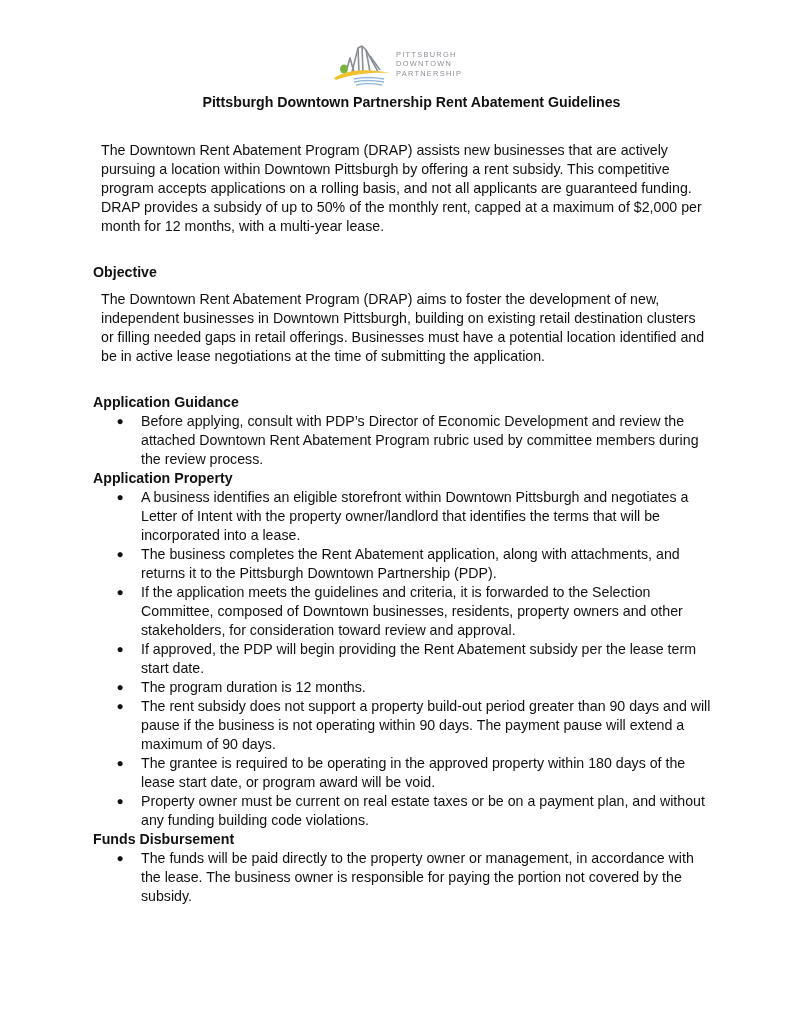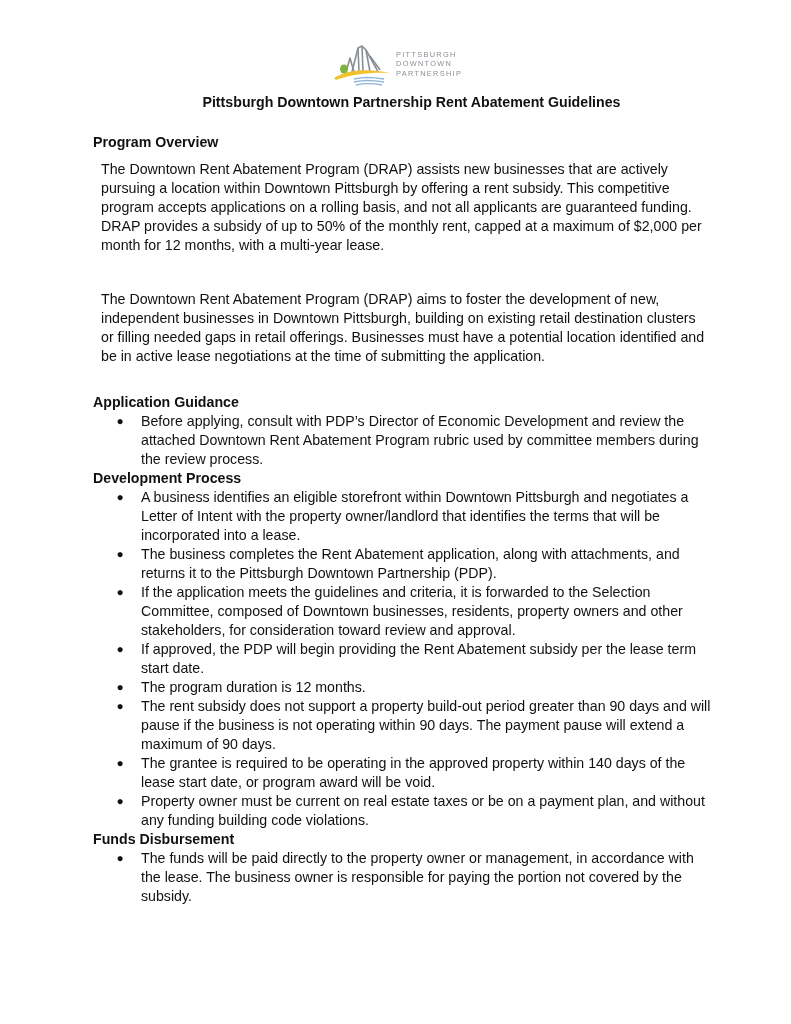--- a/index.html
+++ b/index.html
@@ -130,44 +130,44 @@
       <span>DOWNTOWN</span>
       <span>PARTNERSHIP</span>
     </div>
   </div>
 
   <h1 class="doc-title">Pittsburgh Downtown Partnership Rent Abatement Guidelines</h1>
 
   <div class="content">
 
     <section>
-      <h2 class="section-heading">Program Overview</h2>
       <p class="para">The Downtown Rent Abatement Program (DRAP) assists new businesses that are actively pursuing a location within Downtown Pittsburgh by offering a rent subsidy. This competitive program accepts applications on a rolling basis, and not all applicants are guaranteed funding. DRAP provides a subsidy of up to 50% of the monthly rent, capped at a maximum of $2,000 per month for 12 months, with a multi-year lease.</p>
     </section>
 
     <div class="gap"></div>
 
     <section>
+      <h2 class="section-heading">Objective</h2>
       <p class="para">The Downtown Rent Abatement Program (DRAP) aims to foster the development of new, independent businesses in Downtown Pittsburgh, building on existing retail destination clusters or filling needed gaps in retail offerings. Businesses must have a potential location identified and be in active lease negotiations at the time of submitting the application.</p>
     </section>
 
     <div class="gap"></div>
 
     <section>
       <h2 class="section-heading">Application Guidance</h2>
       <ul class="bullets">
         <li>
           <span class="bullet">●</span>
           <span>Before applying, consult with PDP’s Director of Economic Development and review the attached Downtown Rent Abatement Program rubric used by committee members during the review process.</span>
         </li>
       </ul>
     </section>
 
     <section>
-      <h2 class="section-heading">Development Process</h2>
+      <h2 class="section-heading">Application Property</h2>
       <ul class="bullets">
         <li>
           <span class="bullet">●</span>
           <span>A business identifies an eligible storefront within Downtown Pittsburgh and negotiates a Letter of Intent with the property owner/landlord that identifies the terms that will be incorporated into a lease.</span>
         </li>
         <li>
           <span class="bullet">●</span>
           <span>The business completes the Rent Abatement application, along with attachments, and returns it to the Pittsburgh Downtown Partnership (PDP).</span>
         </li>
         <li>
@@ -186,21 +186,21 @@
         <li>
           <span class="bullet">●</span>
           <span>The program duration is 12 months.</span>
         </li>
         <li>
           <span class="bullet">●</span>
           <span>The rent subsidy does not support a property build-out period greater than 90 days and will pause if the business is not operating within 90 days. The payment pause will extend a maximum of 90 days.</span>
         </li>
         <li>
           <span class="bullet">●</span>
-          <span>The grantee is required to be operating in the approved property within 140 days of the lease start date, or program award will be void.</span>
+          <span>The grantee is required to be operating in the approved property within 180 days of the lease start date, or program award will be void.</span>
         </li>
         <li>
           <span class="bullet">●</span>
           <span>Property owner must be current on real estate taxes or be on a payment plan, and without any funding building code violations.</span>
         </li>
       </ul>
     </section>
 
     <section>
       <h2 class="section-heading">Funds Disbursement</h2>

